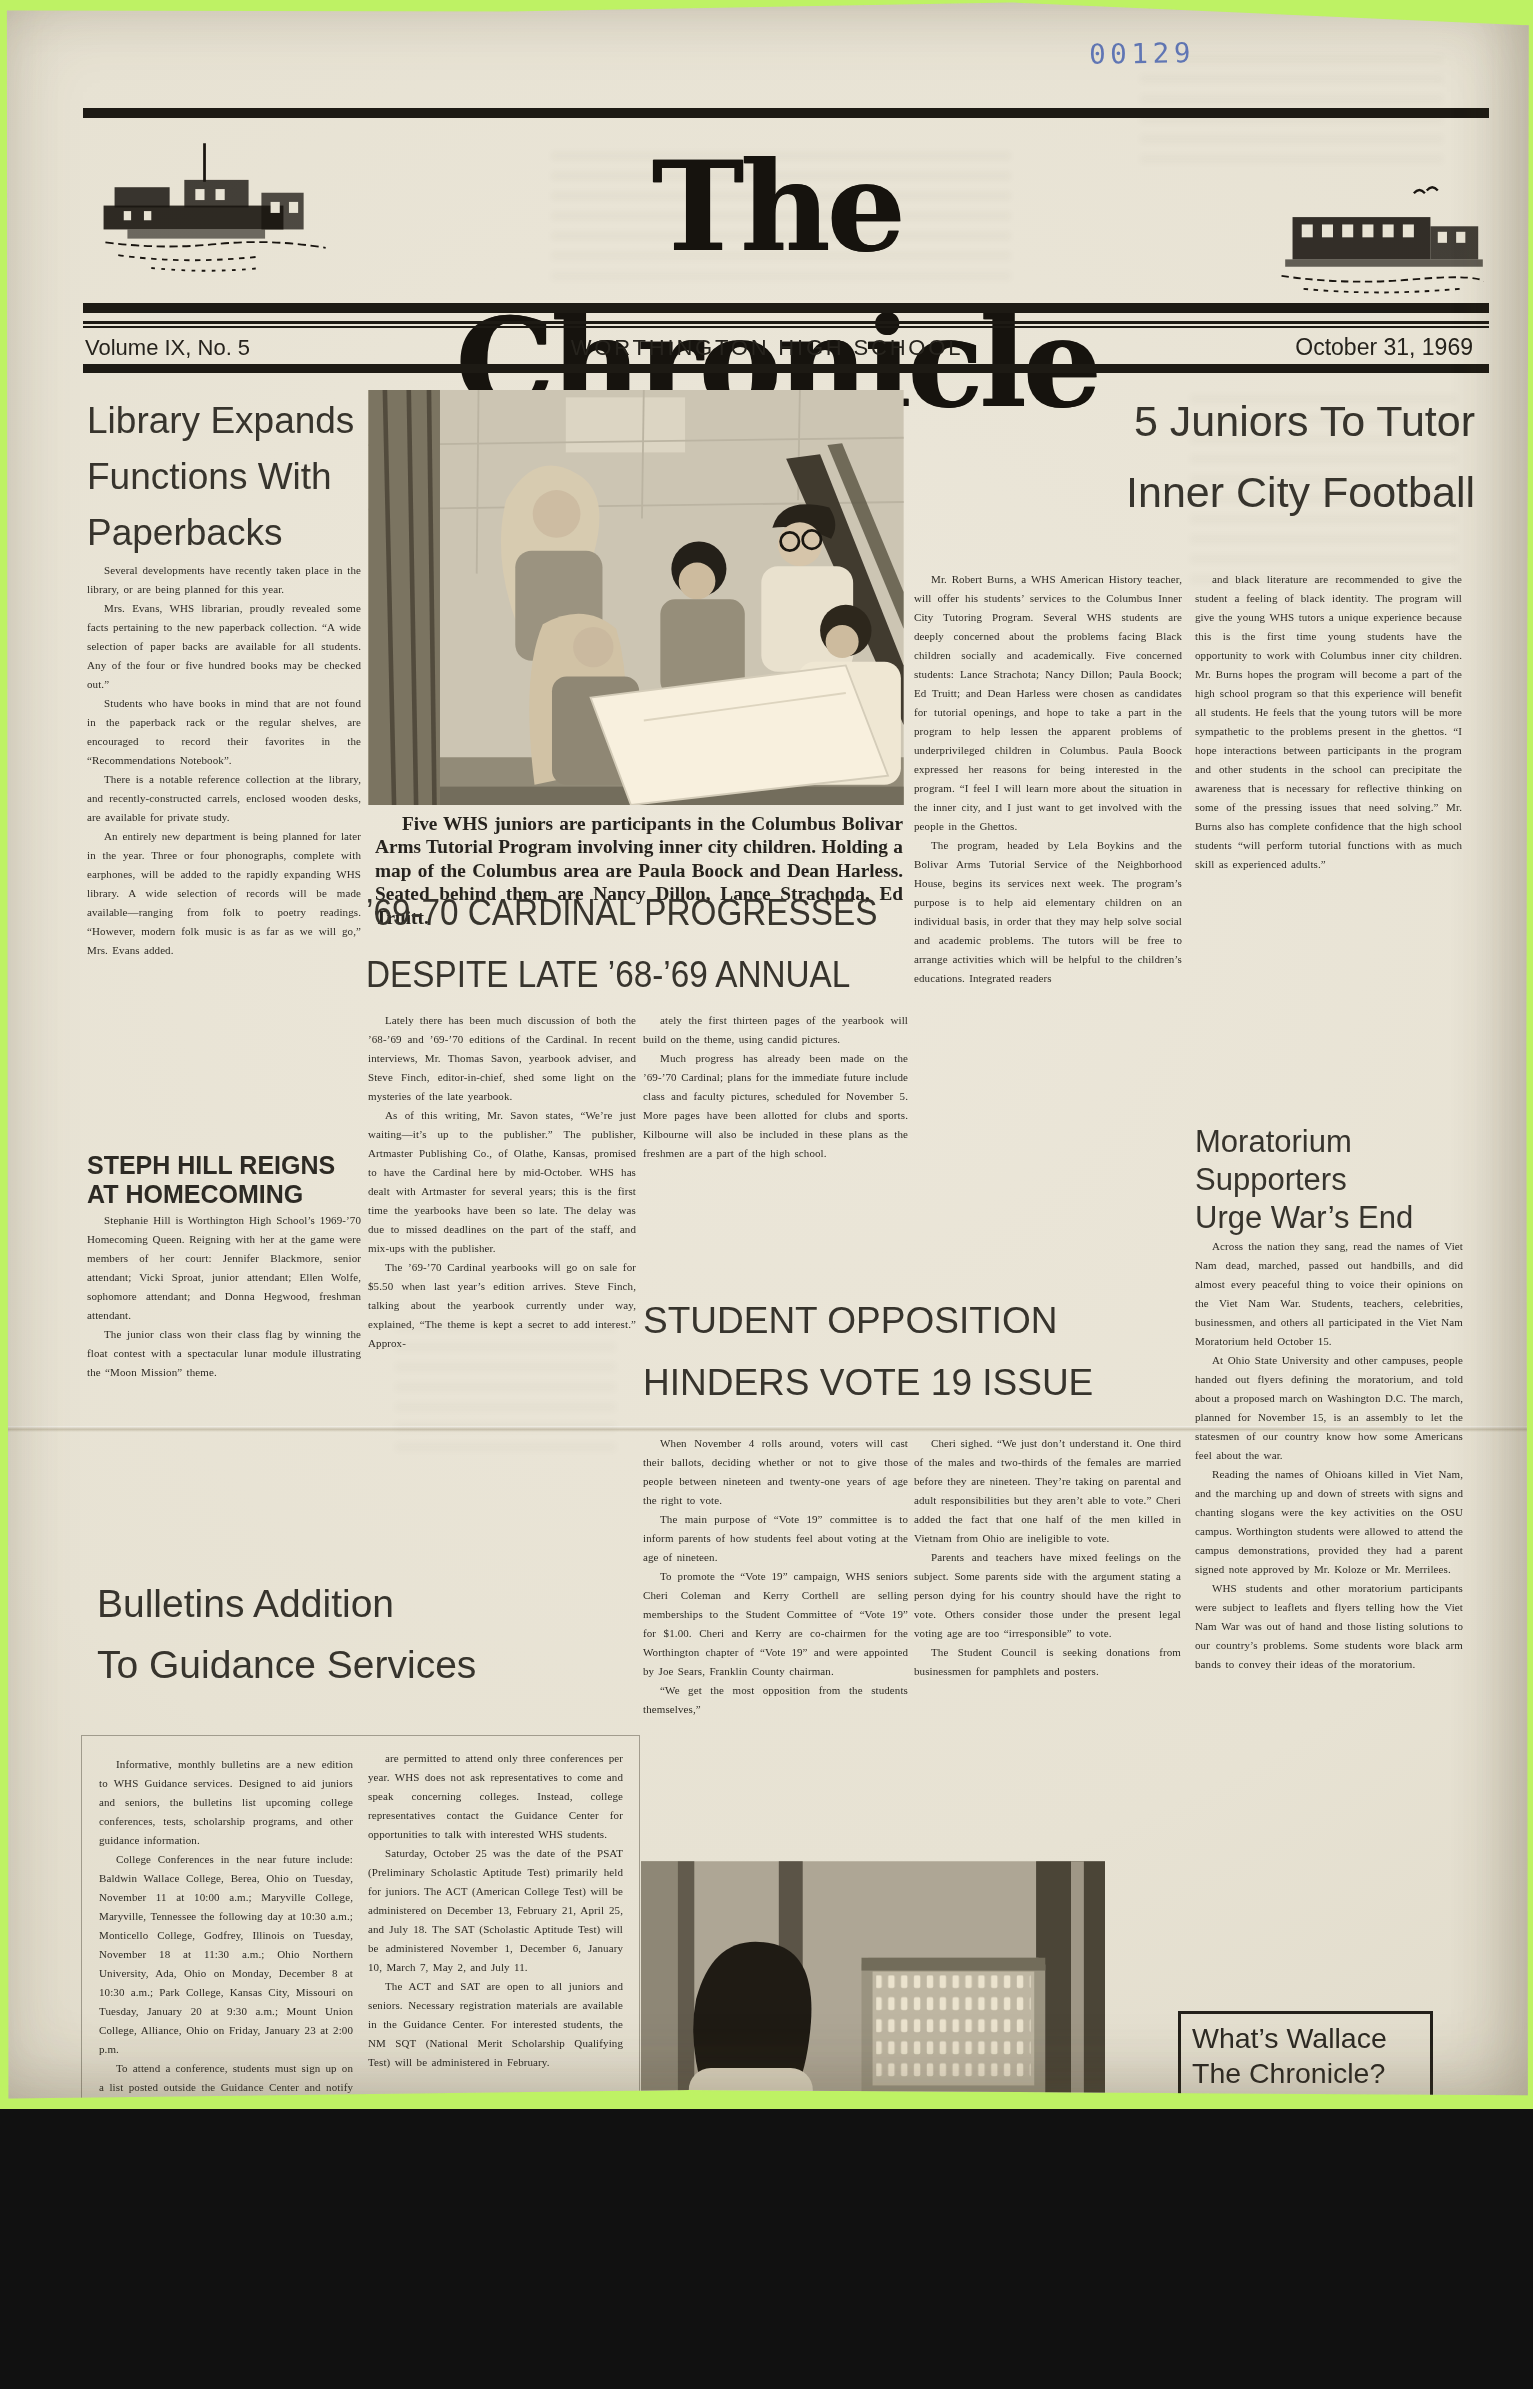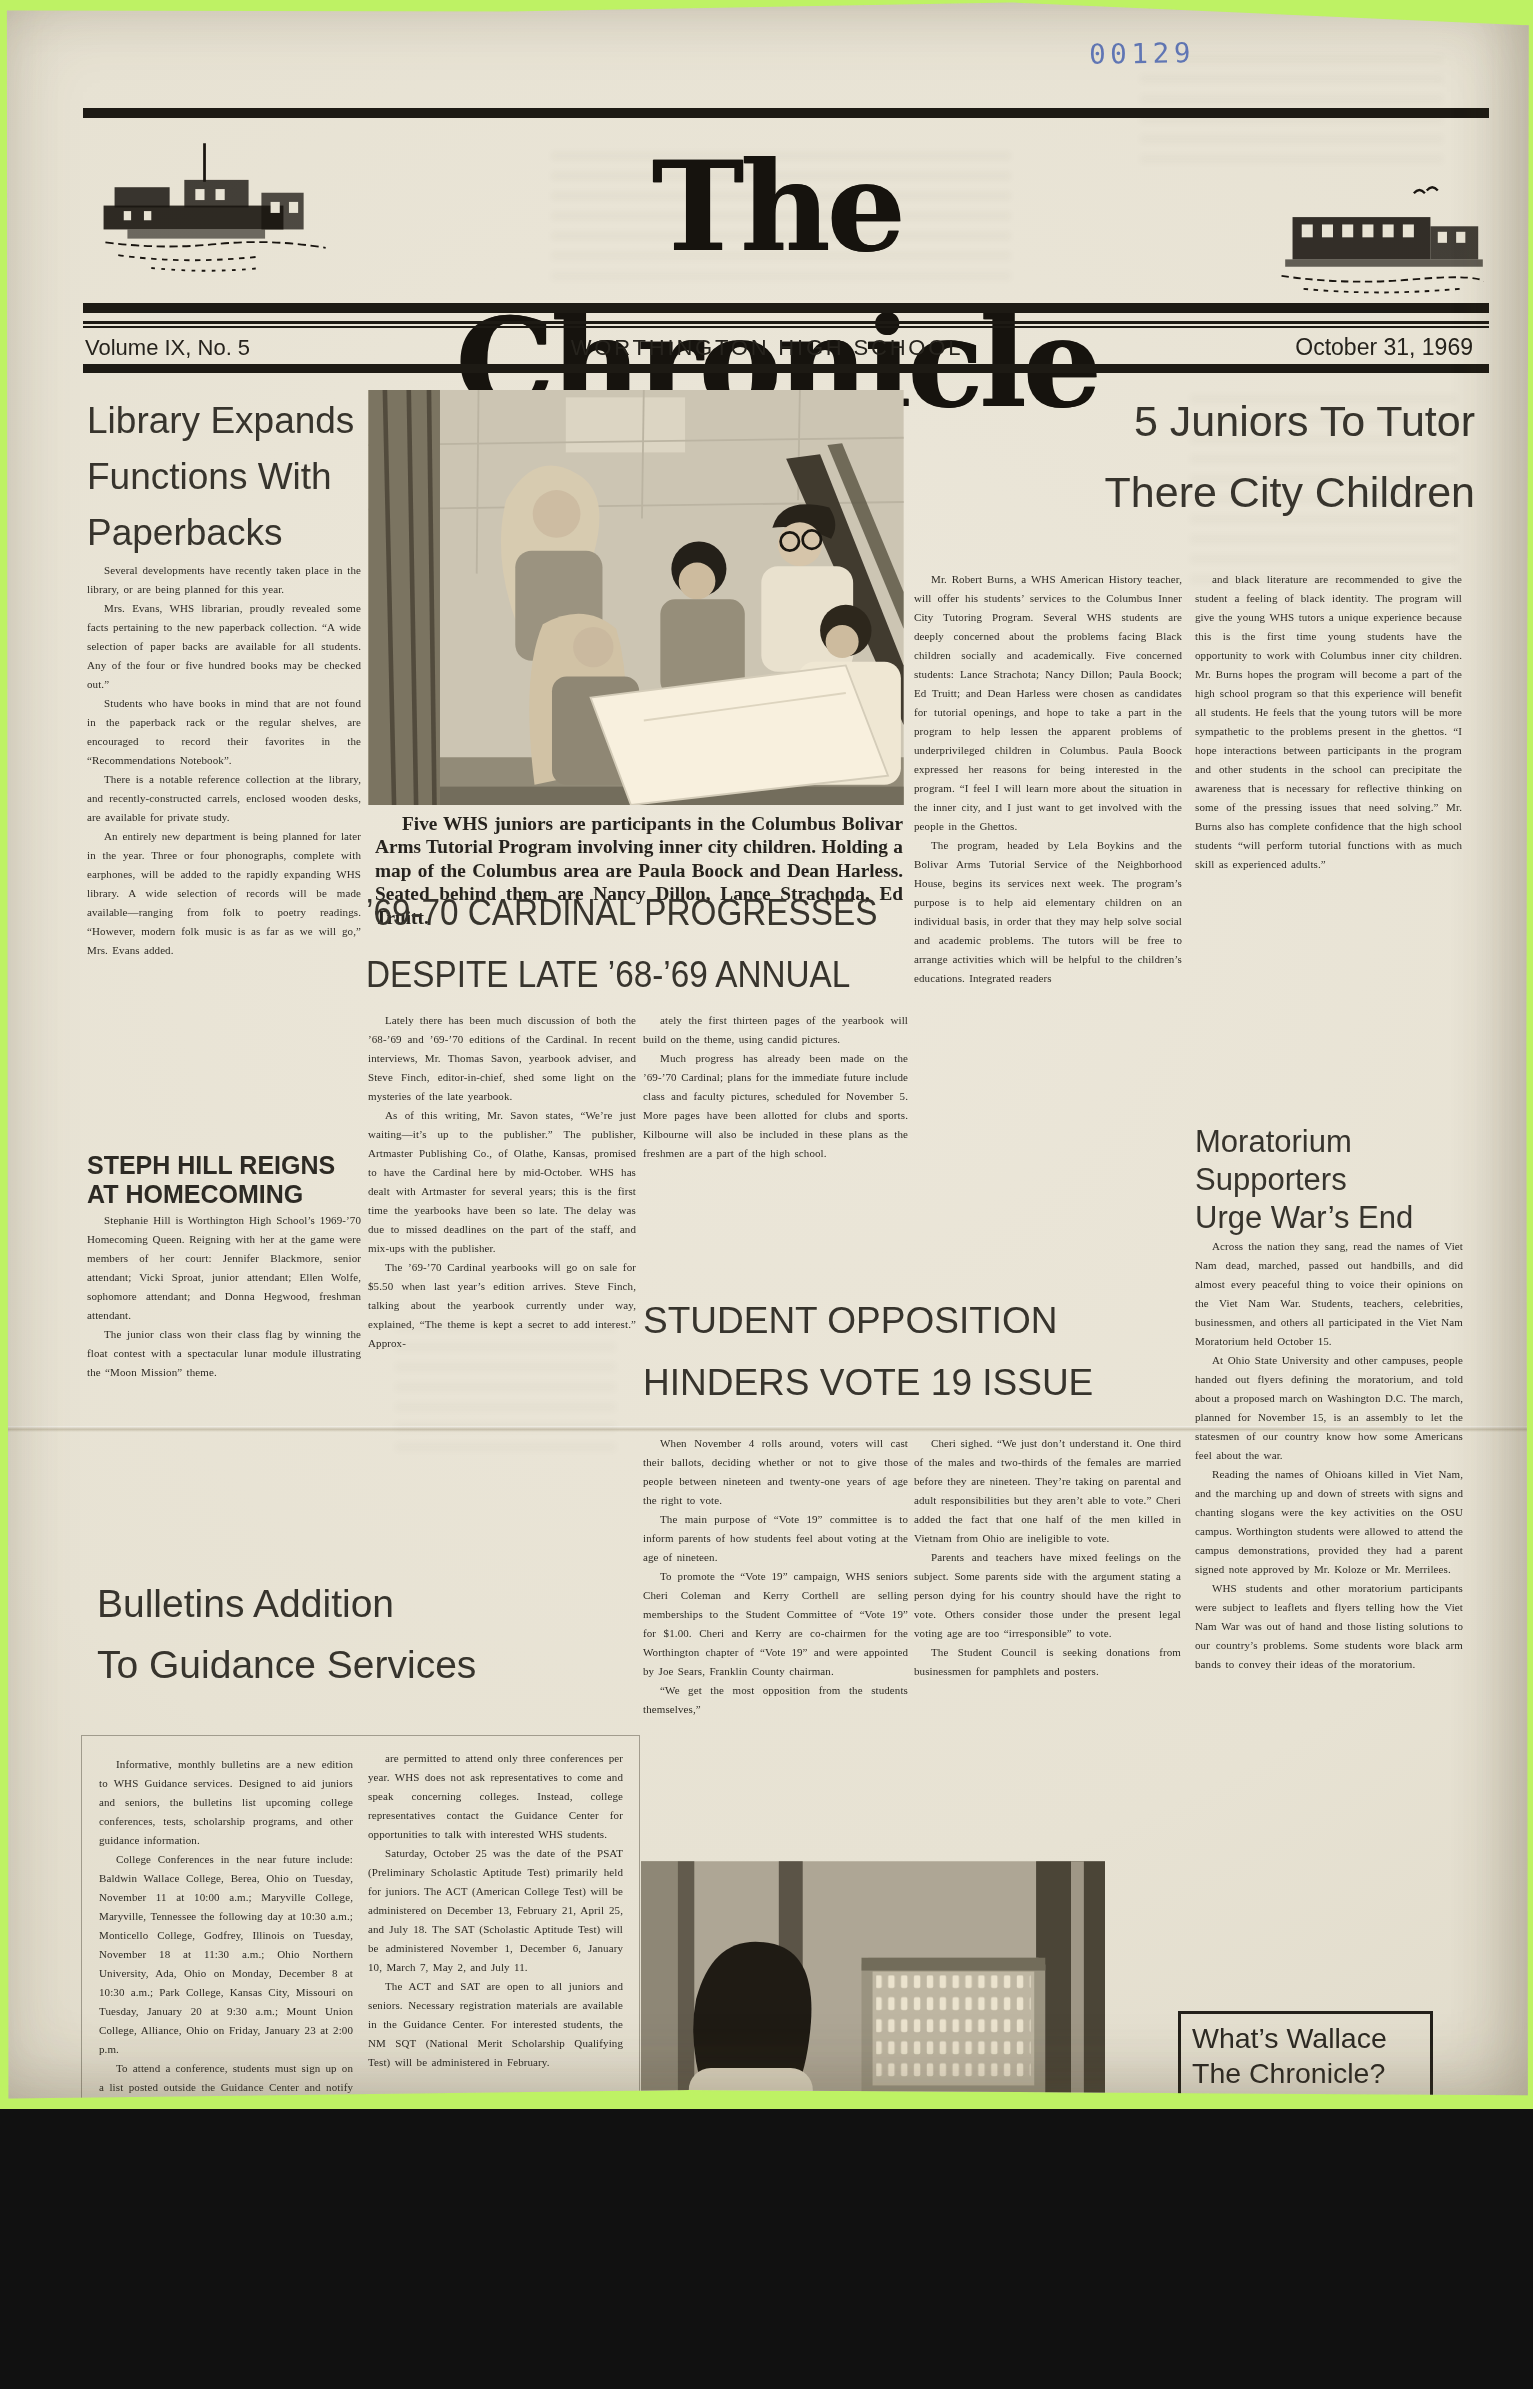--- a/index.html
+++ b/index.html
@@ -188,21 +188,21 @@
         <p>As of this writing, Mr. Savon states, “We’re just waiting—it’s up to the publisher.” The publisher, Artmaster Publishing Co., of Olathe, Kansas, promised to have the Cardinal here by mid-October. WHS has dealt with Artmaster for several years; this is the first time the yearbooks have been so late. The delay was due to missed deadlines on the part of the staff, and mix-ups with the publisher.</p>
         <p>The ’69-’70 Cardinal yearbooks will go on sale for $5.50 when last year’s edition arrives. Steve Finch, talking about the yearbook currently under way, explained, “The theme is kept a secret to add interest.” Approx-</p>
       </div>
     <div class="body-col" style="left:643px;top:1011px;width:265px;height:287px;">
         <p>ately the first thirteen pages of the yearbook will build on the theme, using candid pictures.</p>
         <p>Much progress has already been made on the ’69-’70 Cardinal; plans for the immediate future include class and faculty pictures, scheduled for November 5. More pages have been allotted for clubs and sports. Kilbourne will also be included in these plans as the freshmen are a part of the high school.</p>
       </div>
 
     <div class="hl" style="left:914px;top:386px;width:561px;font-size:43px;line-height:71px;text-align:right;">
         <div>5 Juniors To Tutor</div>
-        <div>There City Children</div>
+        <div>Inner City Football</div>
       </div>
     <div class="body-col" style="left:914px;top:570px;width:268px;height:749px;">
         <p>Mr. Robert Burns, a WHS American History teacher, will offer his students’ services to the Columbus Inner City Tutoring Program. Several WHS students are deeply concerned about the problems facing Black children socially and academically. Five concerned students: Lance Strachota; Nancy Dillon; Paula Boock; Ed Truitt; and Dean Harless were chosen as candidates for tutorial openings, and hope to take a part in the program to help lessen the apparent problems of underprivileged children in Columbus. Paula Boock expressed her reasons for being interested in the program. “I feel I will learn more about the situation in the inner city, and I just want to get involved with the people in the Ghettos.</p>
         <p>The program, headed by Lela Boykins and the Bolivar Arms Tutorial Service of the Neighborhood House, begins its services next week. The program’s purpose is to help aid elementary children on an individual basis, in order that they may help solve social and academic problems. The tutors will be free to arrange activities which will be helpful to the children’s educations. Integrated readers</p>
       </div>
     <div class="body-col" style="left:1195px;top:570px;width:267px;height:548px;">
         <p>and black literature are recommended to give the student a feeling of black identity. The program will give the young WHS tutors a unique experience because this is the first time young students have the opportunity to work with Columbus inner city children. Mr. Burns hopes the program will become a part of the high school program so that this experience will benefit all students. He feels that the young tutors will be more sympathetic to the problems present in the ghettos. “I hope interactions between participants in the program and other students in the school can precipitate the awareness that is necessary for reflective thinking on some of the pressing issues that need solving.” Mr. Burns also has complete confidence that the high school students “will perform tutorial functions with as much skill as experienced adults.”</p>
       </div>
 
     <div class="hl" style="left:1195px;top:1123px;width:276px;font-size:31px;line-height:38px;">

